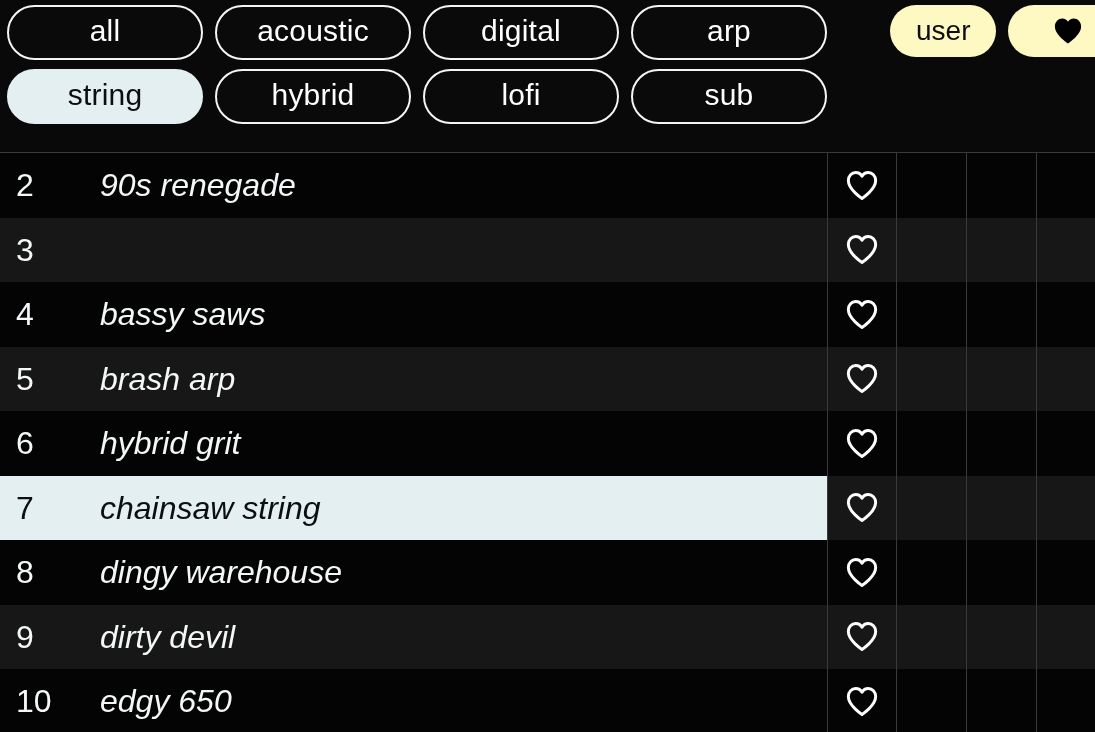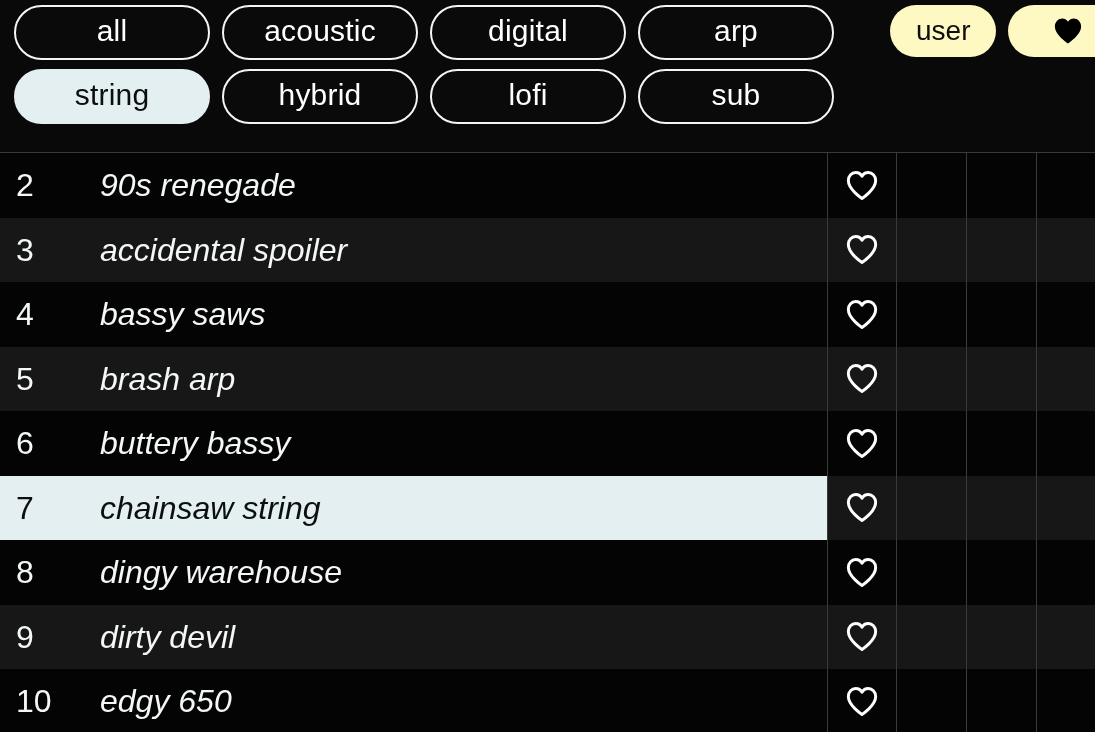--- a/index.html
+++ b/index.html
@@ -30,21 +30,21 @@
     position: absolute;
     left: 0; top: 0;
     width: 1095px;
     height: 152px;
     background: #090909;
     overflow: hidden;
   }
 
   .chip-grid {
     position: absolute;
-    left: 14px;
+    left: 7px;
     top: 5px;
     display: grid;
     grid-template-columns: repeat(4, 196px);
     grid-auto-rows: 55px;
     column-gap: 12px;
     row-gap: 9px;
   }
 
   .chip {
     height: 55px;
@@ -230,21 +230,20 @@
             <span>
               <svg class="heart-outline" viewBox="0 0 24 22" aria-hidden="true">
                 <path d="M12 20.2 C12 20.2 2.3 13.9 2.3 7.5 C2.3 4.1 4.8 1.8 7.5 1.8 C9.5 1.8 11.2 3 12 4.4 C12.8 3 14.5 1.8 16.5 1.8 C19.2 1.8 21.7 4.1 21.7 7.5 C21.7 13.9 12 20.2 12 20.2 Z" fill="none" stroke="#ffffff" stroke-width="2.1" stroke-linejoin="round"></path>
               </svg>
             </span>
           </div>
         </div>
         <div class="row alt">
           <div class="row-main">
             <div class="row-index">3</div>
-            <div class="row-name">accidental spoiler</div>
           </div>
           <div class="row-fav">
             <span>
               <svg class="heart-outline" viewBox="0 0 24 22" aria-hidden="true">
                 <path d="M12 20.2 C12 20.2 2.3 13.9 2.3 7.5 C2.3 4.1 4.8 1.8 7.5 1.8 C9.5 1.8 11.2 3 12 4.4 C12.8 3 14.5 1.8 16.5 1.8 C19.2 1.8 21.7 4.1 21.7 7.5 C21.7 13.9 12 20.2 12 20.2 Z" fill="none" stroke="#ffffff" stroke-width="2.1" stroke-linejoin="round"></path>
               </svg>
             </span>
           </div>
         </div>
         <div class="row">
@@ -269,21 +268,21 @@
             <span>
               <svg class="heart-outline" viewBox="0 0 24 22" aria-hidden="true">
                 <path d="M12 20.2 C12 20.2 2.3 13.9 2.3 7.5 C2.3 4.1 4.8 1.8 7.5 1.8 C9.5 1.8 11.2 3 12 4.4 C12.8 3 14.5 1.8 16.5 1.8 C19.2 1.8 21.7 4.1 21.7 7.5 C21.7 13.9 12 20.2 12 20.2 Z" fill="none" stroke="#ffffff" stroke-width="2.1" stroke-linejoin="round"></path>
               </svg>
             </span>
           </div>
         </div>
         <div class="row">
           <div class="row-main">
             <div class="row-index">6</div>
-            <div class="row-name">buttery bassy</div>
+            <div class="row-name">hybrid grit</div>
           </div>
           <div class="row-fav">
             <span>
               <svg class="heart-outline" viewBox="0 0 24 22" aria-hidden="true">
                 <path d="M12 20.2 C12 20.2 2.3 13.9 2.3 7.5 C2.3 4.1 4.8 1.8 7.5 1.8 C9.5 1.8 11.2 3 12 4.4 C12.8 3 14.5 1.8 16.5 1.8 C19.2 1.8 21.7 4.1 21.7 7.5 C21.7 13.9 12 20.2 12 20.2 Z" fill="none" stroke="#ffffff" stroke-width="2.1" stroke-linejoin="round"></path>
               </svg>
             </span>
           </div>
         </div>
         <div class="row alt selected">

